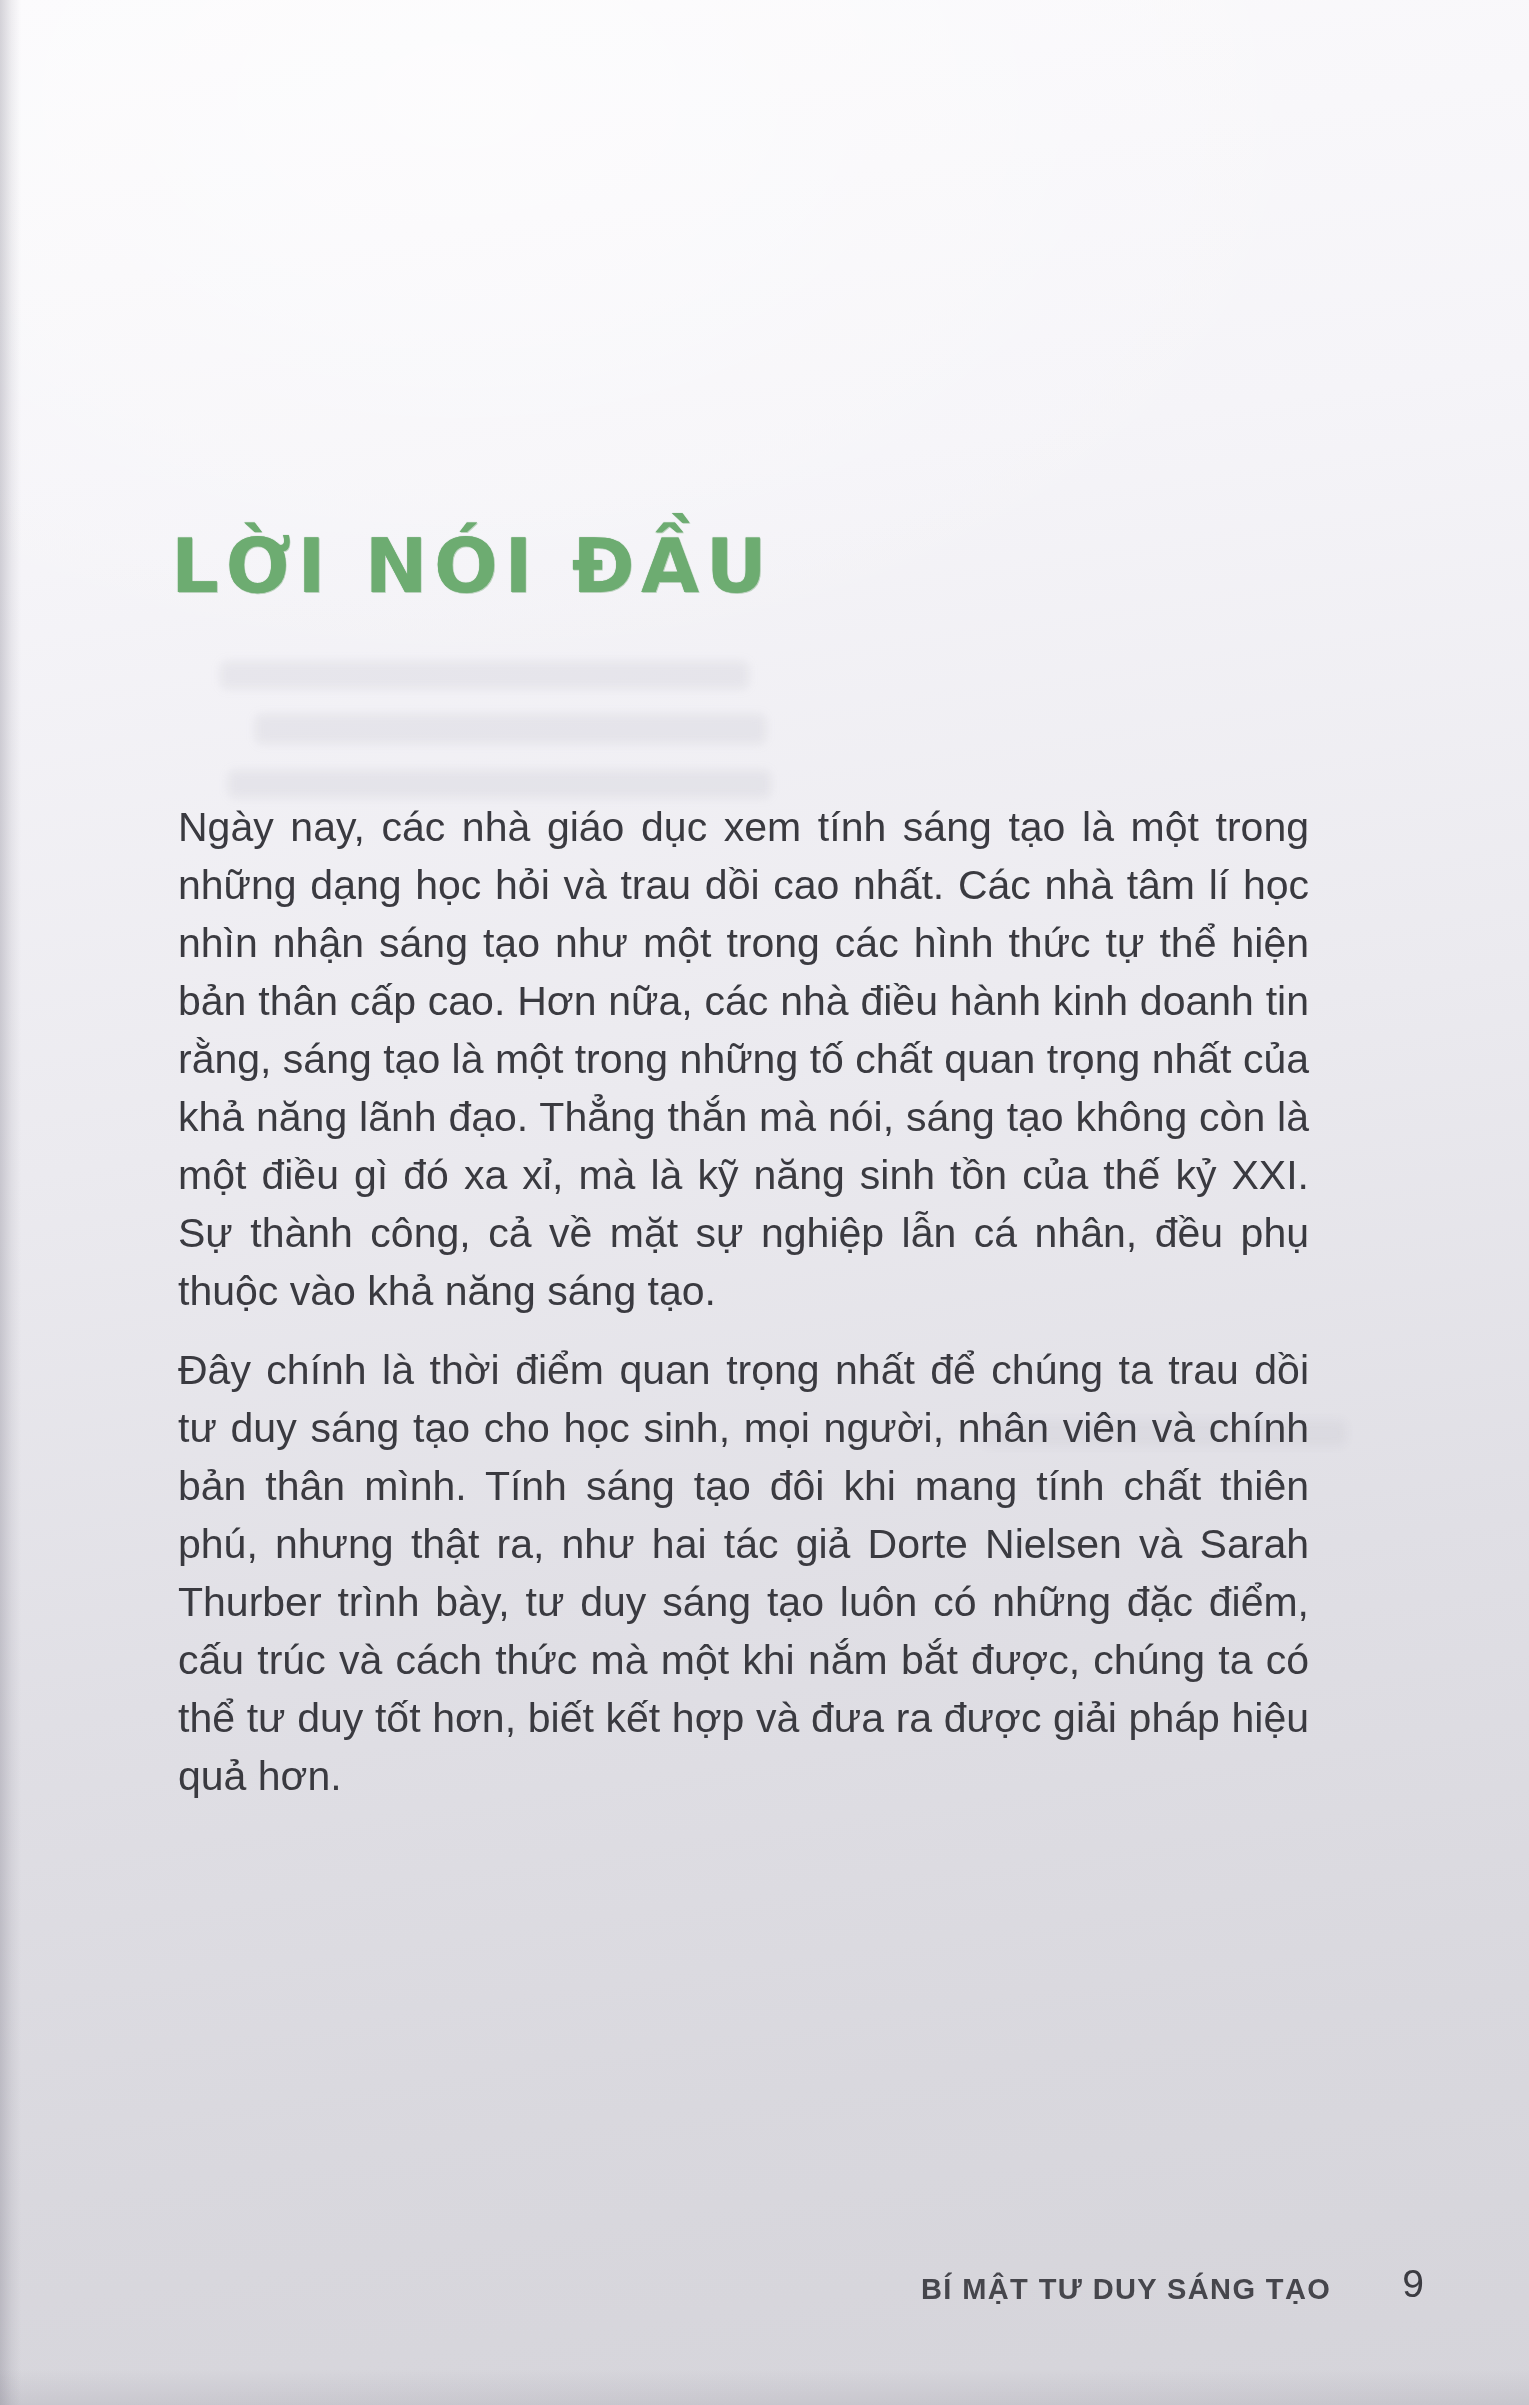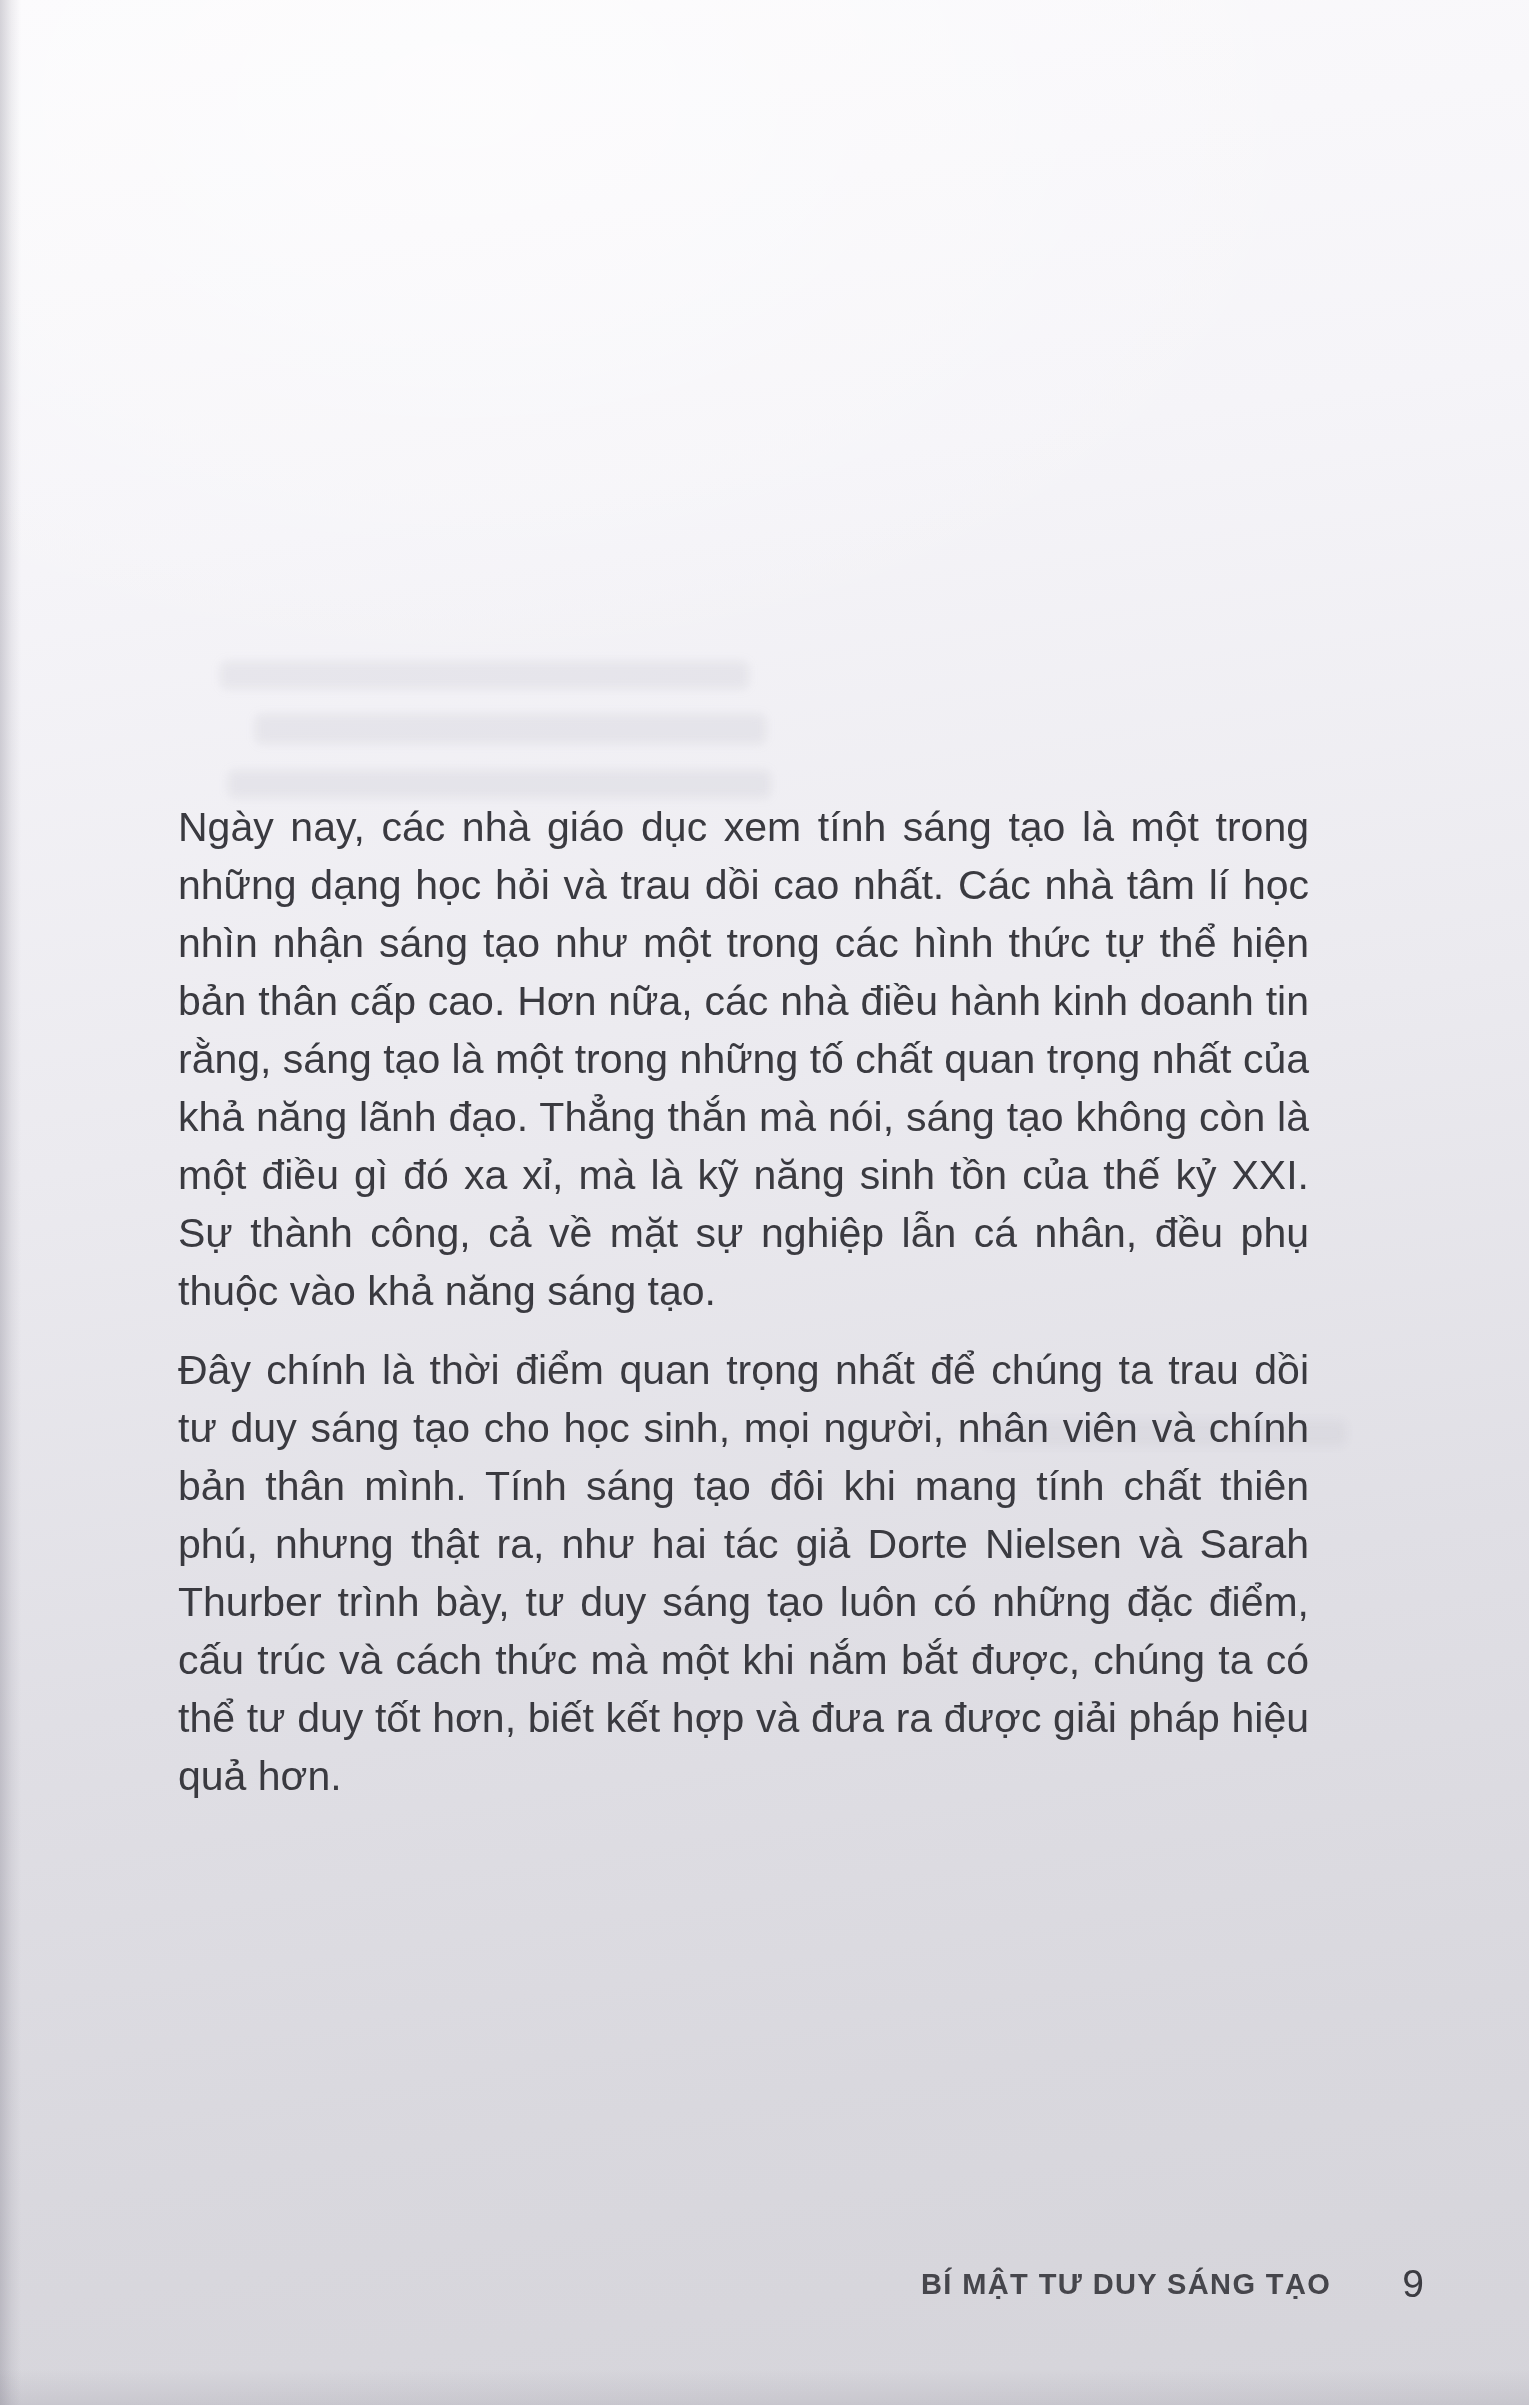--- a/index.html
+++ b/index.html
@@ -66,21 +66,21 @@
     text-align: justify;
   }
   .body-text p {
     margin: 0 0 20.6px 0;
   }
   .footer {
     position: absolute;
     top: 2262px;
     right: 105px;
     display: flex;
-    align-items: center;
+    align-items: flex-end;
     gap: 71px;
     color: #46464c;
   }
   .running-title {
     font-size: 29px;
     font-weight: 600;
     letter-spacing: 1.4px;
     white-space: nowrap;
   }
   .page-number {
@@ -95,20 +95,21 @@
 <div class="page">
 
   <div class="edge-shadow-left"></div>
   <div class="edge-shadow-bottom"></div>
 
   <div class="ghost g1"></div>
   <div class="ghost g2"></div>
   <div class="ghost g3"></div>
   <div class="ghost g4"></div>
 
+  <h1 class="heading">LỜI NÓI ĐẦU</h1>
 
   <div class="body-text">
     <p>Ngày nay, các nhà giáo dục xem tính sáng tạo là một trong những dạng học hỏi và trau dồi cao nhất. Các nhà tâm lí học nhìn nhận sáng tạo như một trong các hình thức tự thể hiện bản thân cấp cao. Hơn nữa, các nhà điều hành kinh doanh tin rằng, sáng tạo là một trong những tố chất quan trọng nhất của khả năng lãnh đạo. Thẳng thắn mà nói, sáng tạo không còn là một điều gì đó xa xỉ, mà là kỹ năng sinh tồn của thế kỷ XXI. Sự thành công, cả về mặt sự nghiệp lẫn cá nhân, đều phụ thuộc vào khả năng sáng tạo.</p>
     <p>Đây chính là thời điểm quan trọng nhất để chúng ta trau dồi tư duy sáng tạo cho học sinh, mọi người, nhân viên và chính bản thân mình. Tính sáng tạo đôi khi mang tính chất thiên phú, nhưng thật ra, như hai tác giả Dorte Nielsen và Sarah Thurber trình bày, tư duy sáng tạo luôn có những đặc điểm, cấu trúc và cách thức mà một khi nắm bắt được, chúng ta có thể tư duy tốt hơn, biết kết hợp và đưa ra được giải pháp hiệu quả hơn.</p>
   </div>
 
   <div class="footer">
     <span class="running-title">BÍ MẬT TƯ DUY SÁNG TẠO</span>
     <span class="page-number">9</span>
   </div>

